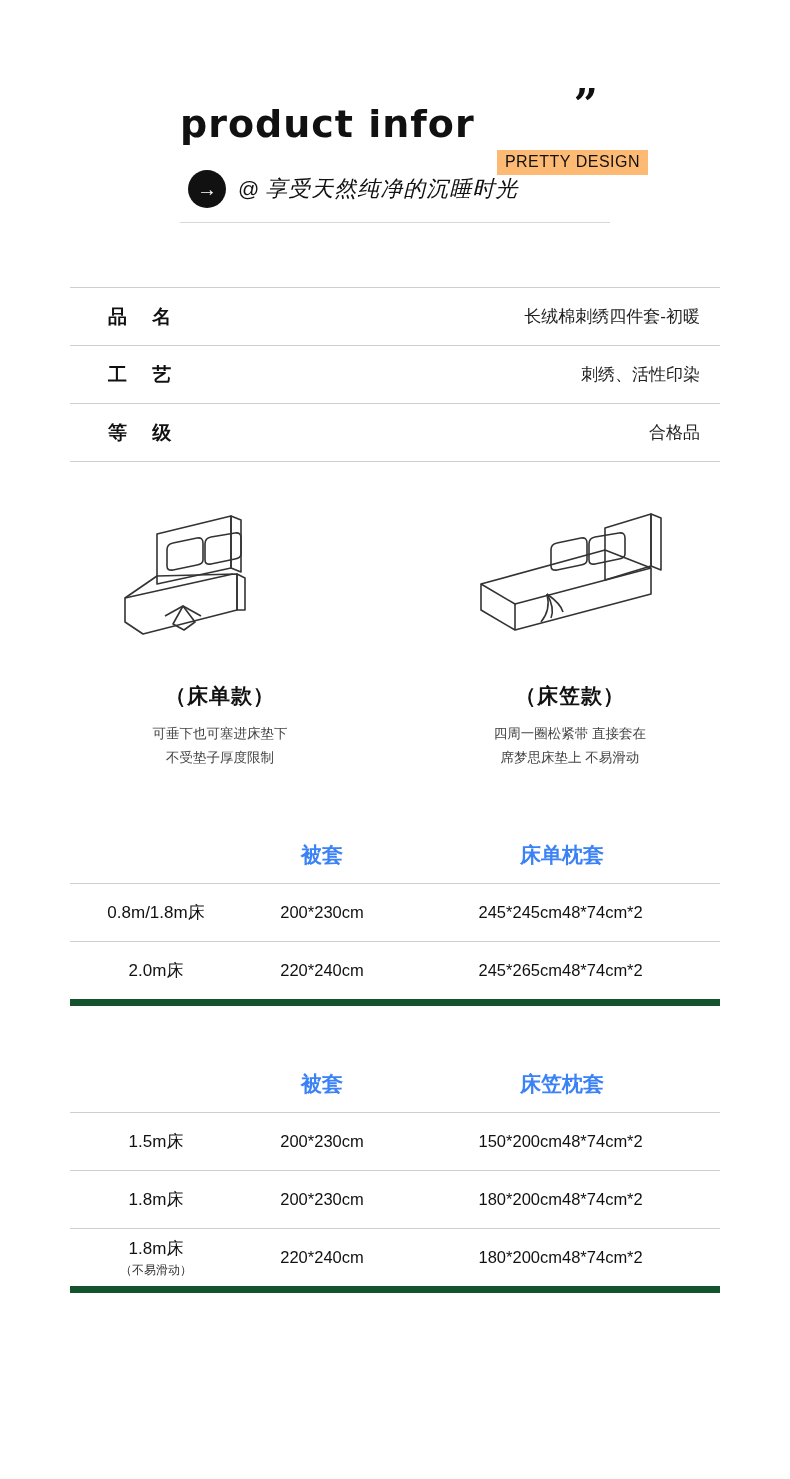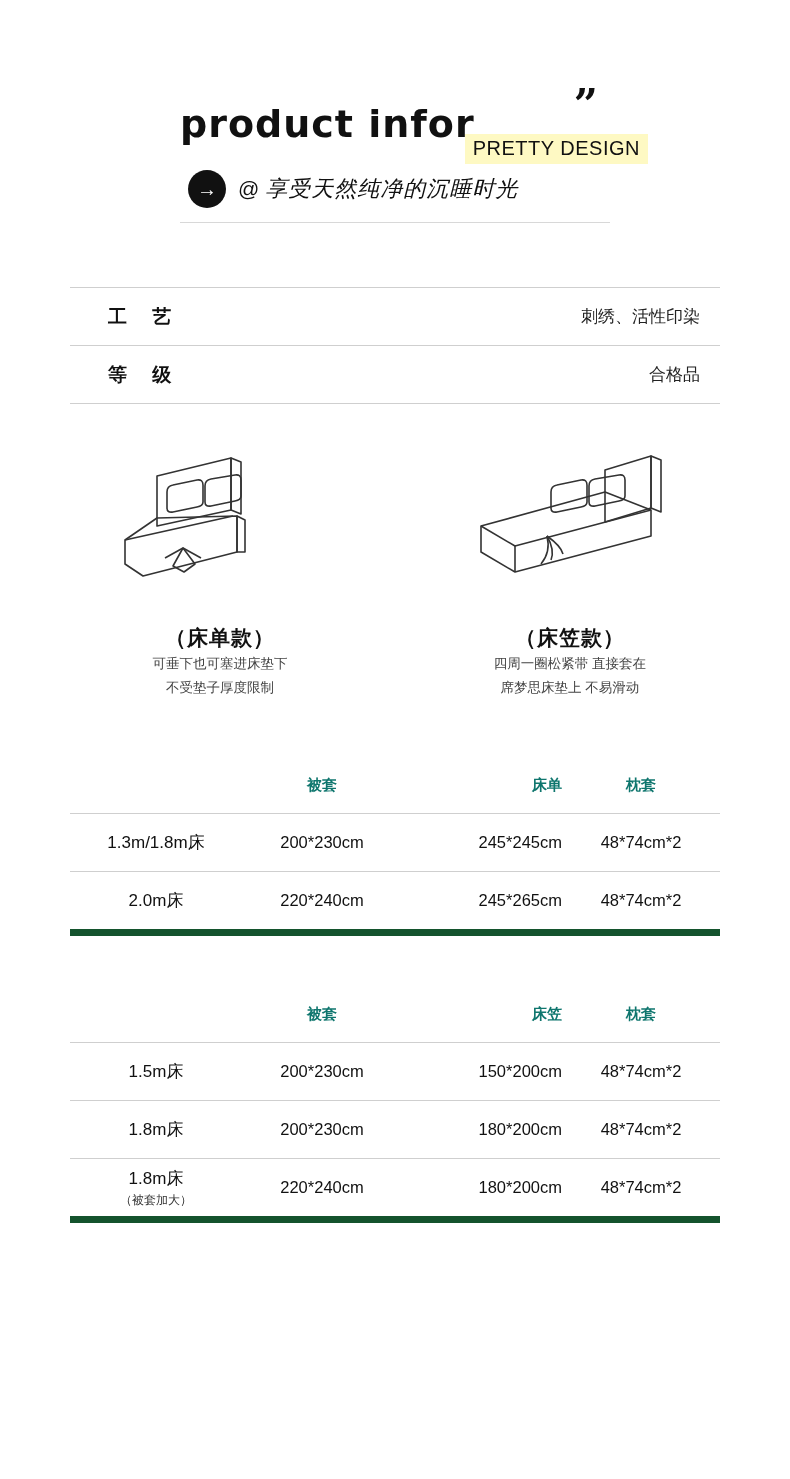--- a/index.html
+++ b/index.html
@@ -45,24 +45,24 @@
     top: -16px;
     font-family: "DejaVu Serif", serif;
     font-size: 42px;
     font-weight: bold;
     color: #111;
     letter-spacing: -2px;
   }
   .badge {
     position: absolute;
     right: -38px;
-    top: 38px;
-    background: #fef9c3;
-    color: #111;
-    font-size: 20px;
+    top: 54px;
+    background: #fdba74;
+    color: #111;
+    font-size: 16px;
     letter-spacing: 0.5px;
     padding: 3px 8px 4px 8px;
     white-space: nowrap;
   }
 
   .subtitle-row {
     width: 430px;
     margin: 14px auto 0 auto;
     display: flex;
     align-items: center;
@@ -144,21 +144,21 @@
     font-size: 21px;
     font-weight: bold;
     margin-top: 26px;
     letter-spacing: 1px;
     color: #111;
   }
   .bed-desc {
     font-size: 13.5px;
     color: #444;
     line-height: 1.75;
-    margin-top: 0;
+    margin-top: 12px;
   }
 
   
   .size-table {
     width: 650px;
     margin: 0 auto;
   }
   .size-table.first { margin-top: 58px; }
   .size-table.second { margin-top: 50px; }
 
@@ -172,26 +172,26 @@
   .size-row {
     height: 57px;
     border-top: 1px solid #cfcfcf;
   }
   .size-table .size-row:last-child {
     border-bottom: 7px solid #14532d;
   }
   .c0 { width: 172px; text-align: center; }
   .c1 { width: 160px; text-align: center; }
   .c2 { width: 160px; text-align: right; }
-  .c3 { width: 158px; text-align: center; }
+  .c3 { width: 158px; }
 
   .size-head .c1, .size-head .c2, .size-head .c3 {
-    font-size: 15px;
-    font-weight: bold;
-    color: #0f766e;
+    font-size: 21px;
+    font-weight: bold;
+    color: #3b82f6;
   }
   .size-row .c0 {
     font-size: 17px;
     color: #111;
   }
   .size-row .c1, .size-row .c2, .size-row .c3 {
     font-size: 16.5px;
     color: #111;
   }
   .sub-note {
@@ -211,20 +211,24 @@
     <div class="badge">PRETTY DESIGN</div>
   </div>
   <div class="subtitle-row">
     <div class="arrow-circle">→</div>
     <div class="subtitle-at">@</div>
     <div class="subtitle-text">享受天然纯净的沉睡时光</div>
   </div>
 </div>
 
 <div class="spec-table">
+  <div class="spec-row">
+    <div class="spec-label">品 名</div>
+    <div class="spec-value">长绒棉刺绣四件套-初暖</div>
+  </div>
   <div class="spec-row">
     <div class="spec-label">工 艺</div>
     <div class="spec-value">刺绣、活性印染</div>
   </div>
   <div class="spec-row">
     <div class="spec-label">等 级</div>
     <div class="spec-value">合格品</div>
   </div>
 </div>
 
@@ -277,21 +281,21 @@
 </div>
 
 <div class="size-table first">
   <div class="size-head">
     <div class="c0"></div>
     <div class="c1">被套</div>
     <div class="c2">床单</div>
     <div class="c3">枕套</div>
   </div>
   <div class="size-row">
-    <div class="c0">1.3m/1.8m床</div>
+    <div class="c0">0.8m/1.8m床</div>
     <div class="c1">200*230cm</div>
     <div class="c2">245*245cm</div>
     <div class="c3">48*74cm*2</div>
   </div>
   <div class="size-row">
     <div class="c0">2.0m床</div>
     <div class="c1">220*240cm</div>
     <div class="c2">245*265cm</div>
     <div class="c3">48*74cm*2</div>
   </div>
@@ -316,19 +320,19 @@
     <div class="c0">
       <span>1.8m床</span>
     </div>
     <div class="c1">200*230cm</div>
     <div class="c2">180*200cm</div>
     <div class="c3">48*74cm*2</div>
   </div>
   <div class="size-row">
     <div class="c0">
       <span>1.8m床</span>
-      <span class="sub-note">（被套加大）</span>
+      <span class="sub-note">（不易滑动）</span>
     </div>
     <div class="c1">220*240cm</div>
     <div class="c2">180*200cm</div>
     <div class="c3">48*74cm*2</div>
   </div>
 </div>
 
 </body></html>

